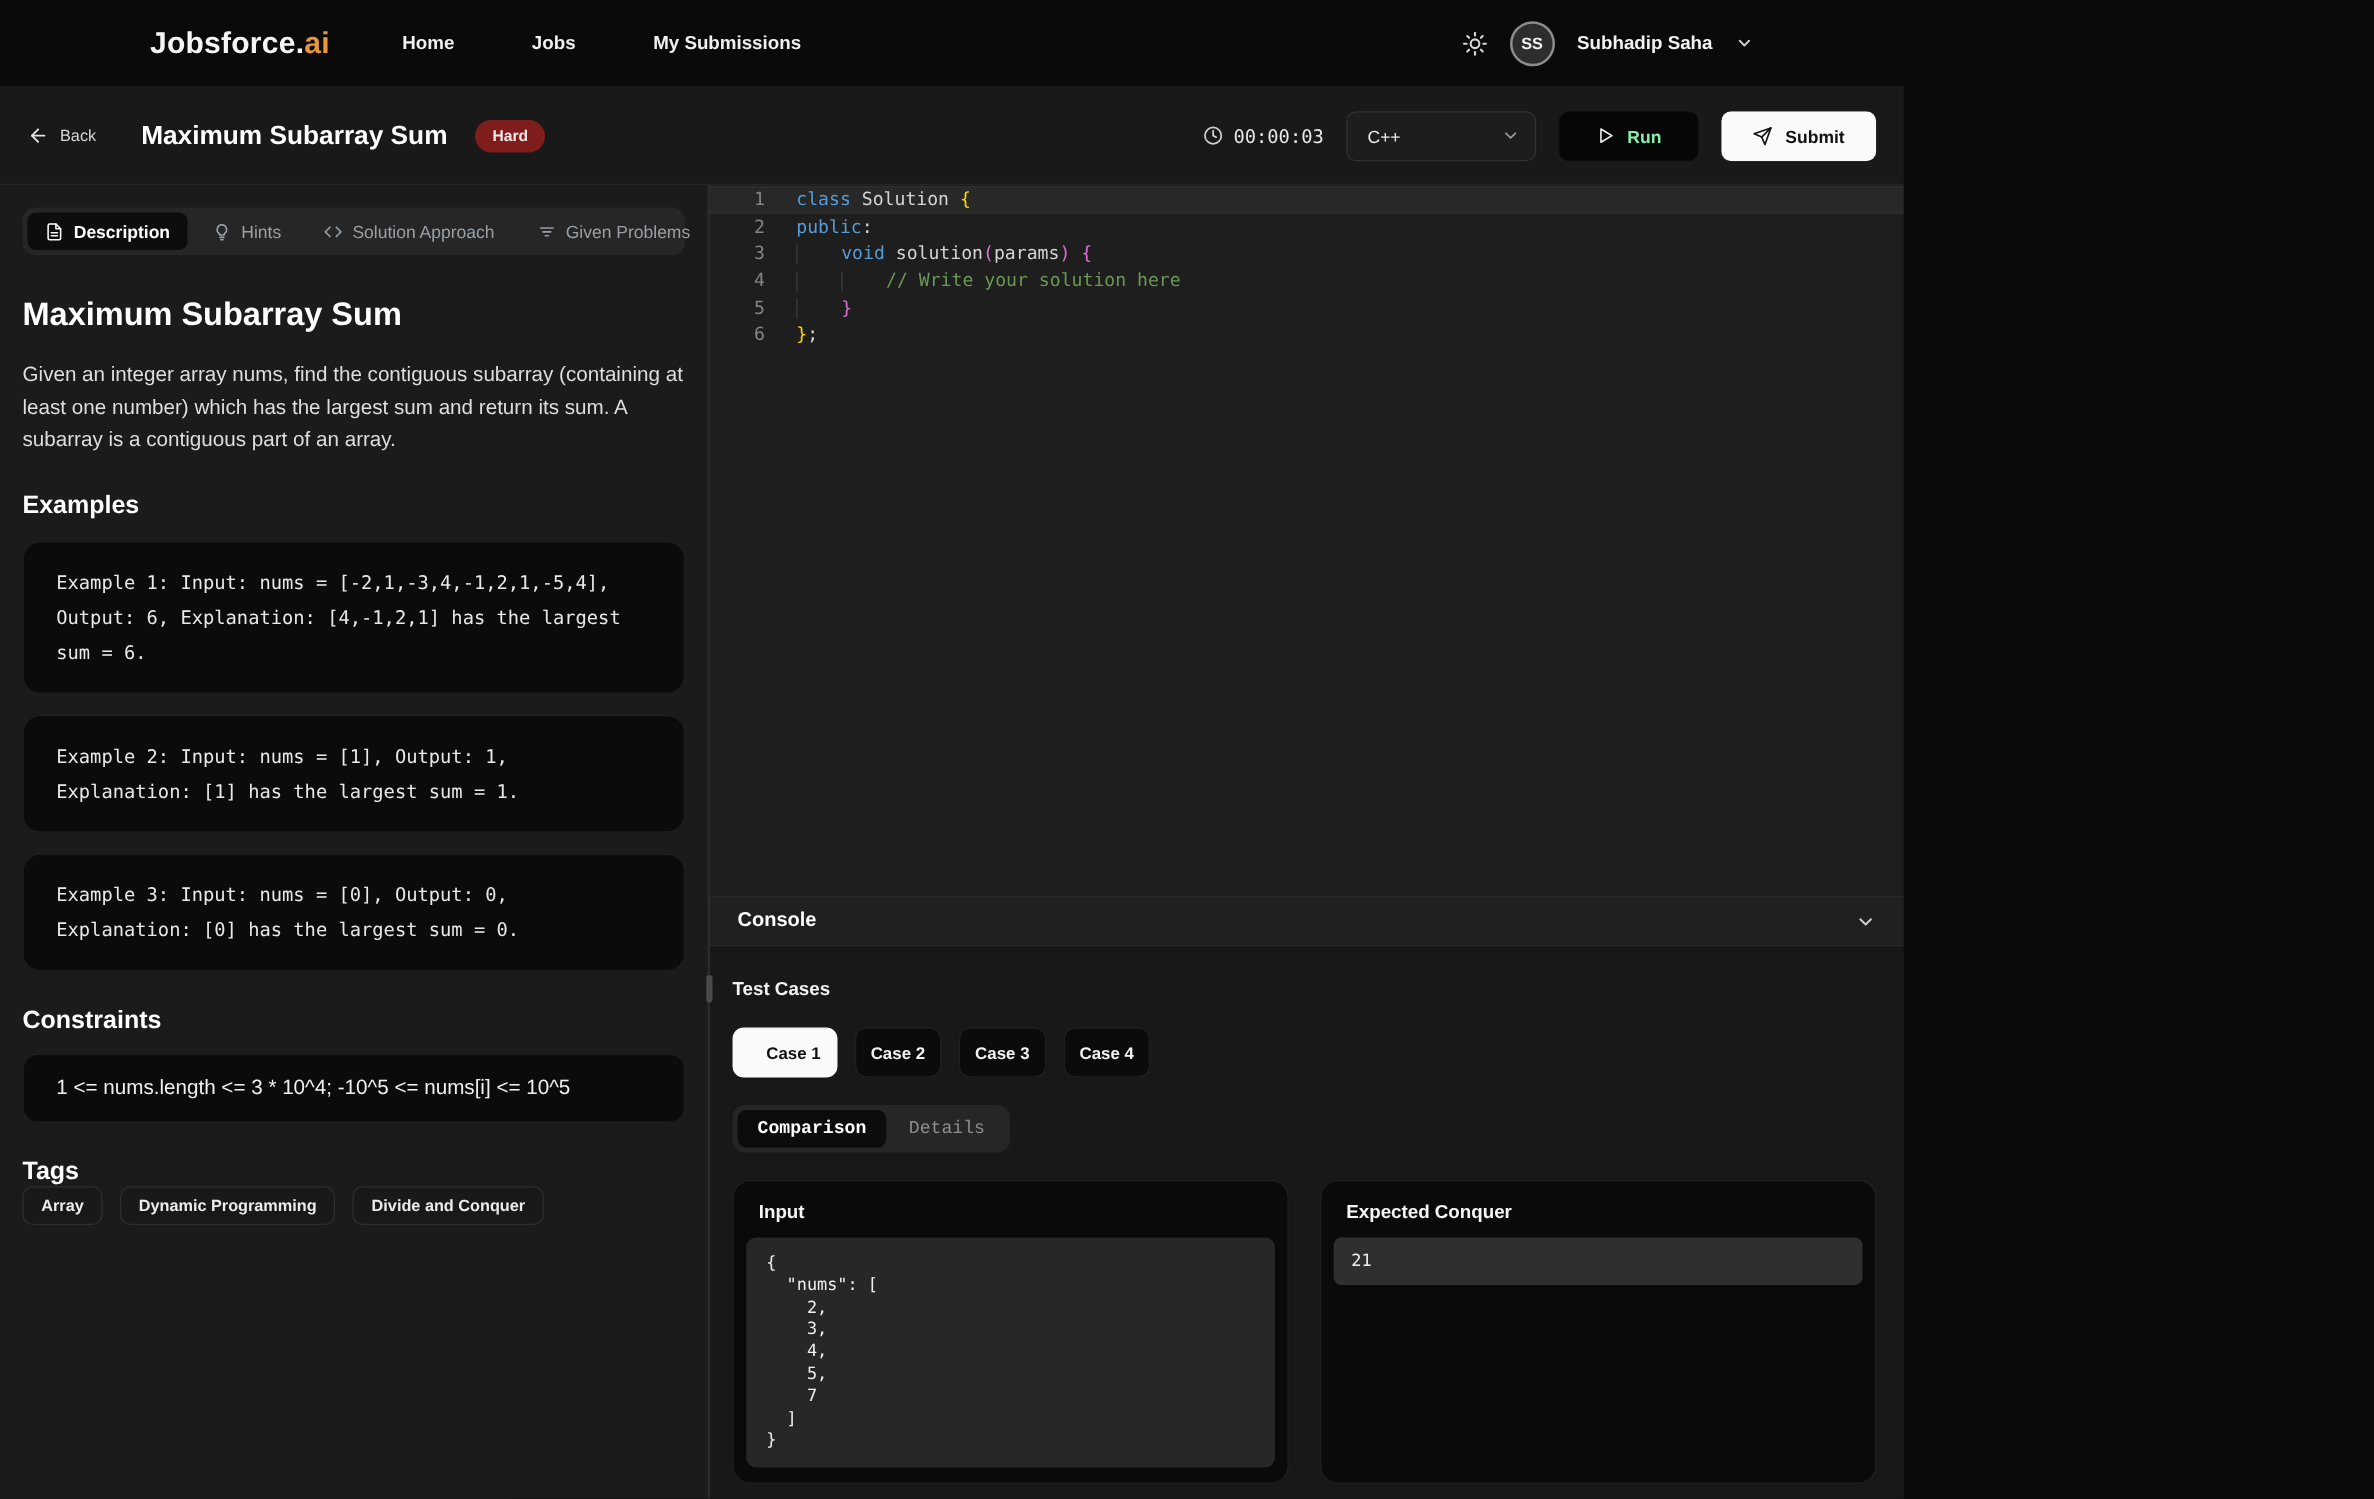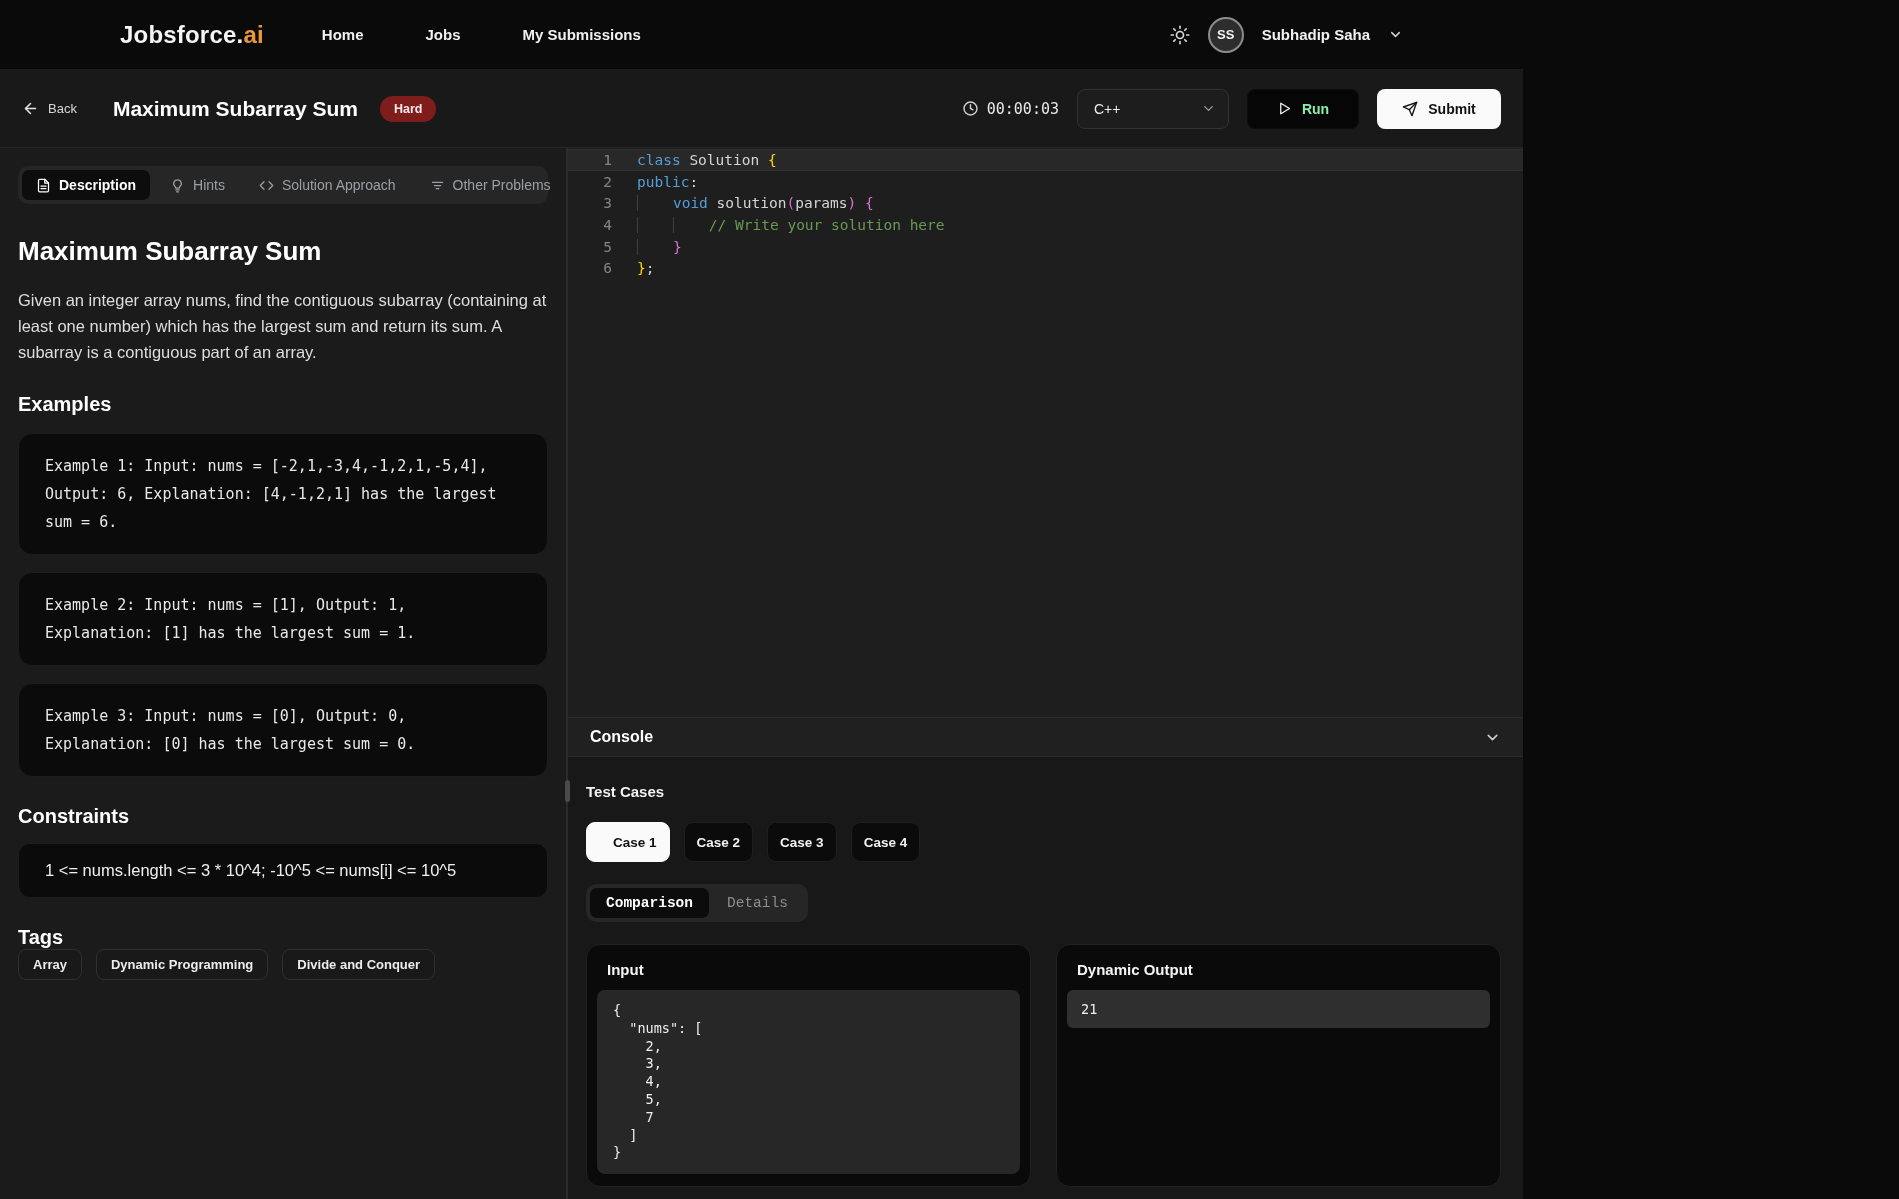--- a/index.html
+++ b/index.html
@@ -227,21 +227,21 @@
           <span>Solution Approach</span>
         </div>
         <div class="tab">
           <span>
             <svg width="15" height="15" viewBox="0 0 24 24" fill="none" stroke="currentColor" stroke-width="2" stroke-linecap="round">
                 <line x1="4" y1="7" x2="20" y2="7"></line>
                 <line x1="7" y1="12" x2="17" y2="12"></line>
                 <line x1="10" y1="17" x2="14" y2="17"></line>
               </svg>
           </span>
-          <span>Other Problems</span>
+          <span>Given Problems</span>
         </div>
         <div class="tab">
           <span>
             <svg width="15" height="15" viewBox="0 0 24 24" fill="none" stroke="currentColor" stroke-width="2" stroke-linecap="round" stroke-linejoin="round">
                 <path d="M1.5 5v5h5"></path>
                 <path d="M3.5 13a8.8 8.8 0 1 0 2-7.4L1.5 10"></path>
                 <polyline points="12 8 12 12.5 15 14.5"></polyline>
               </svg>
           </span>
           <span>Submissions</span>
@@ -331,21 +331,21 @@
 <span>  "nums": [</span>
 <span>    2,</span>
 <span>    3,</span>
 <span>    4,</span>
 <span>    5,</span>
 <span>    7</span>
 <span>  ]</span>
 <span>}</span></div>
           </div>
           <div class="io-card expected">
-            <div class="io-head">Dynamic Output</div>
+            <div class="io-head">Expected Conquer</div>
             <div class="io-value">21</div>
           </div>
         </div>
       </div>
 
     </section>
   </div>
 </div>
 
 </body></html>

